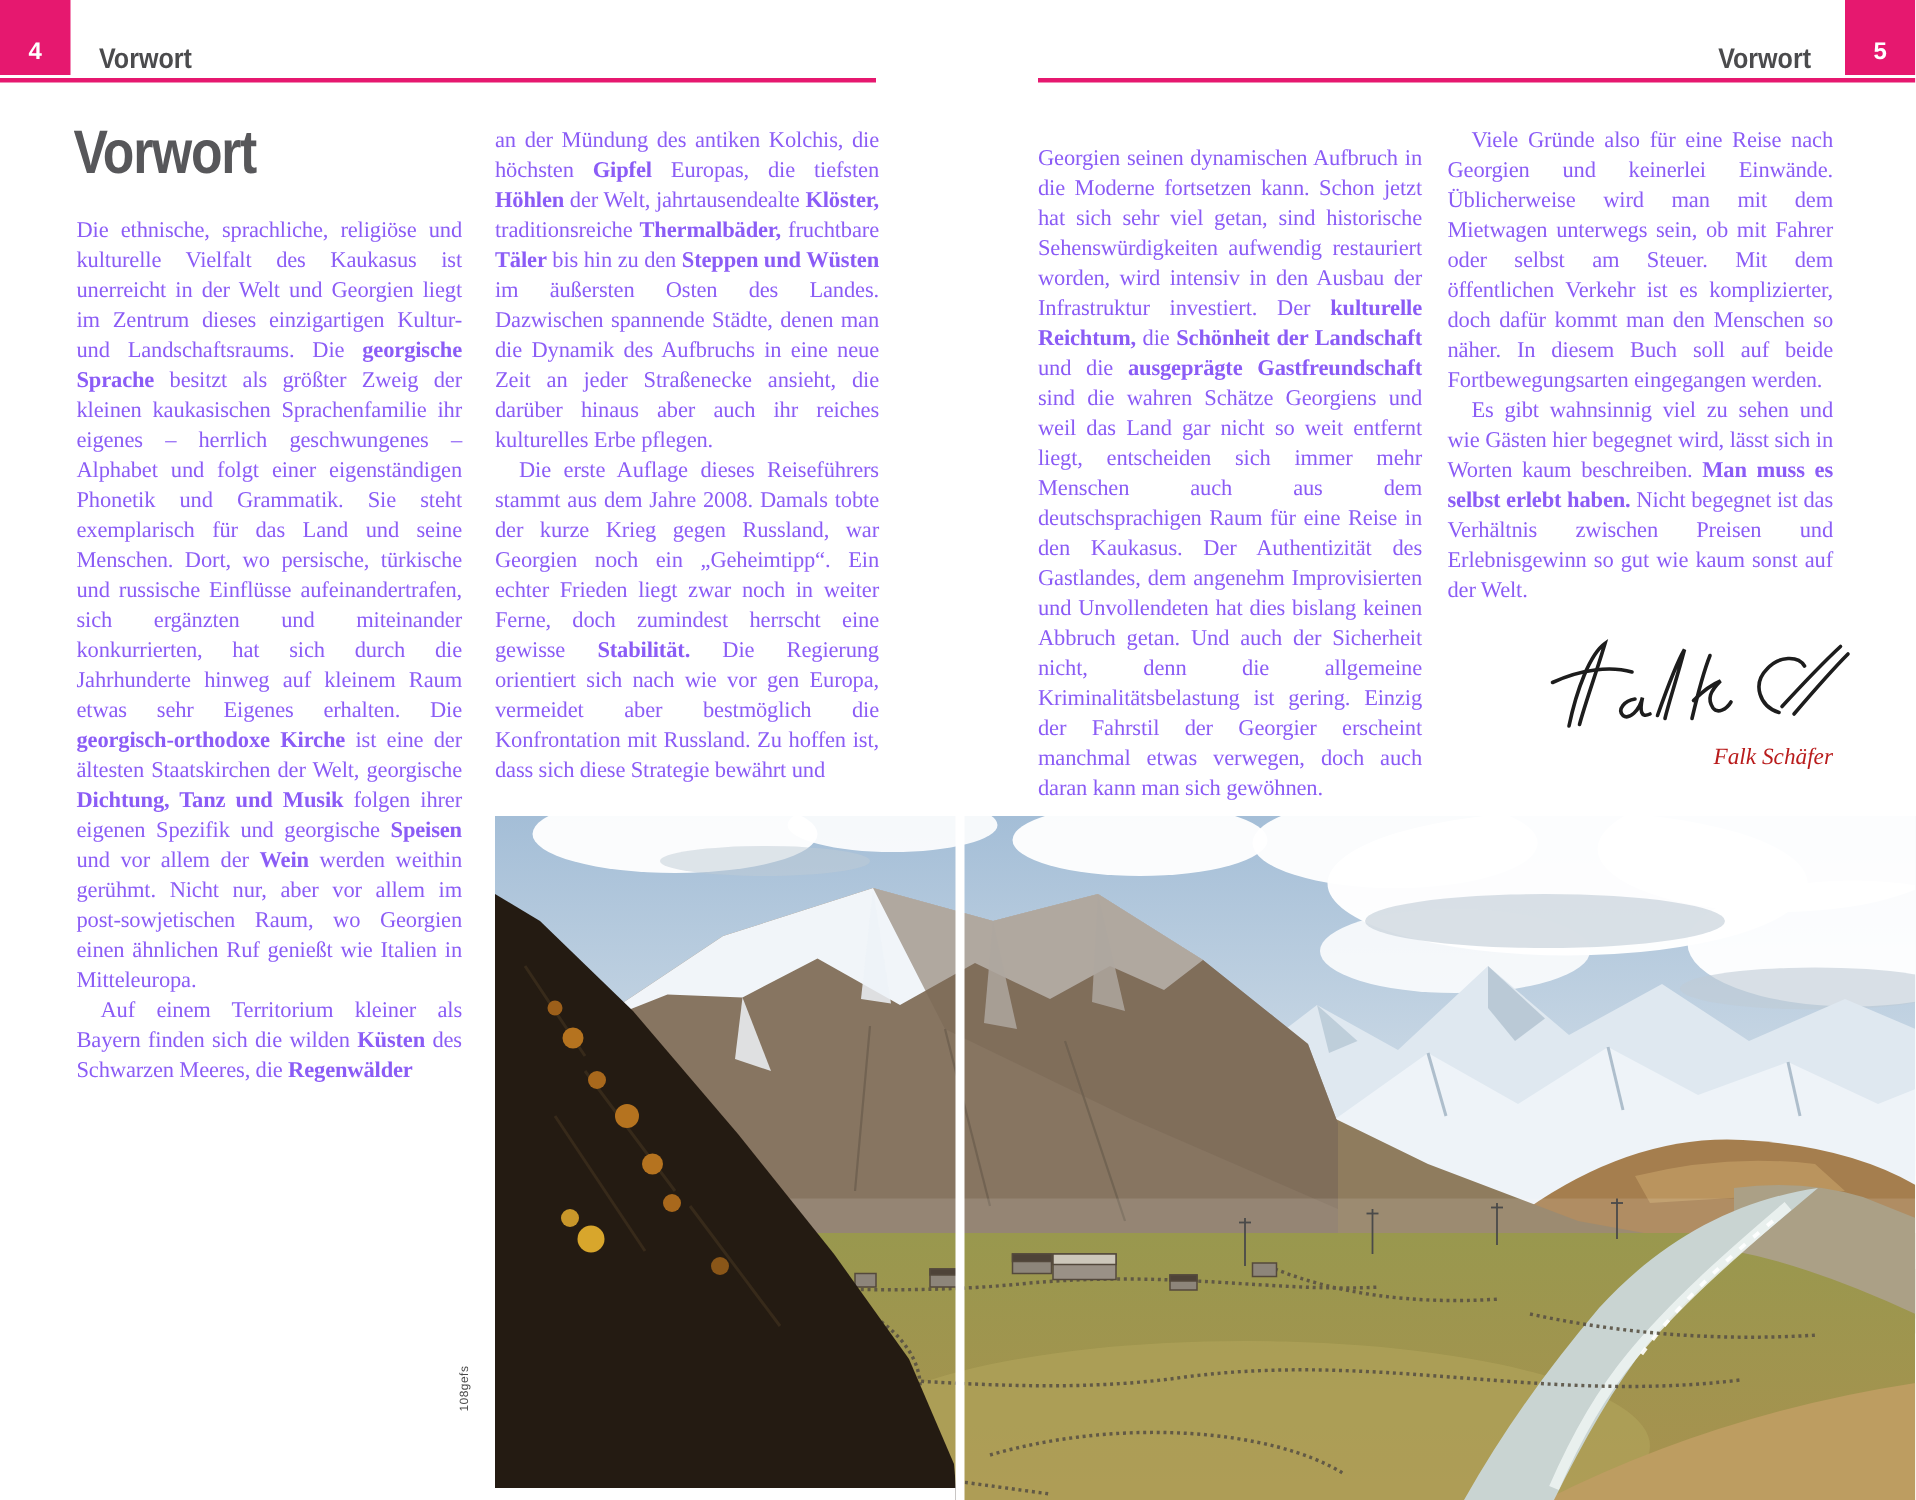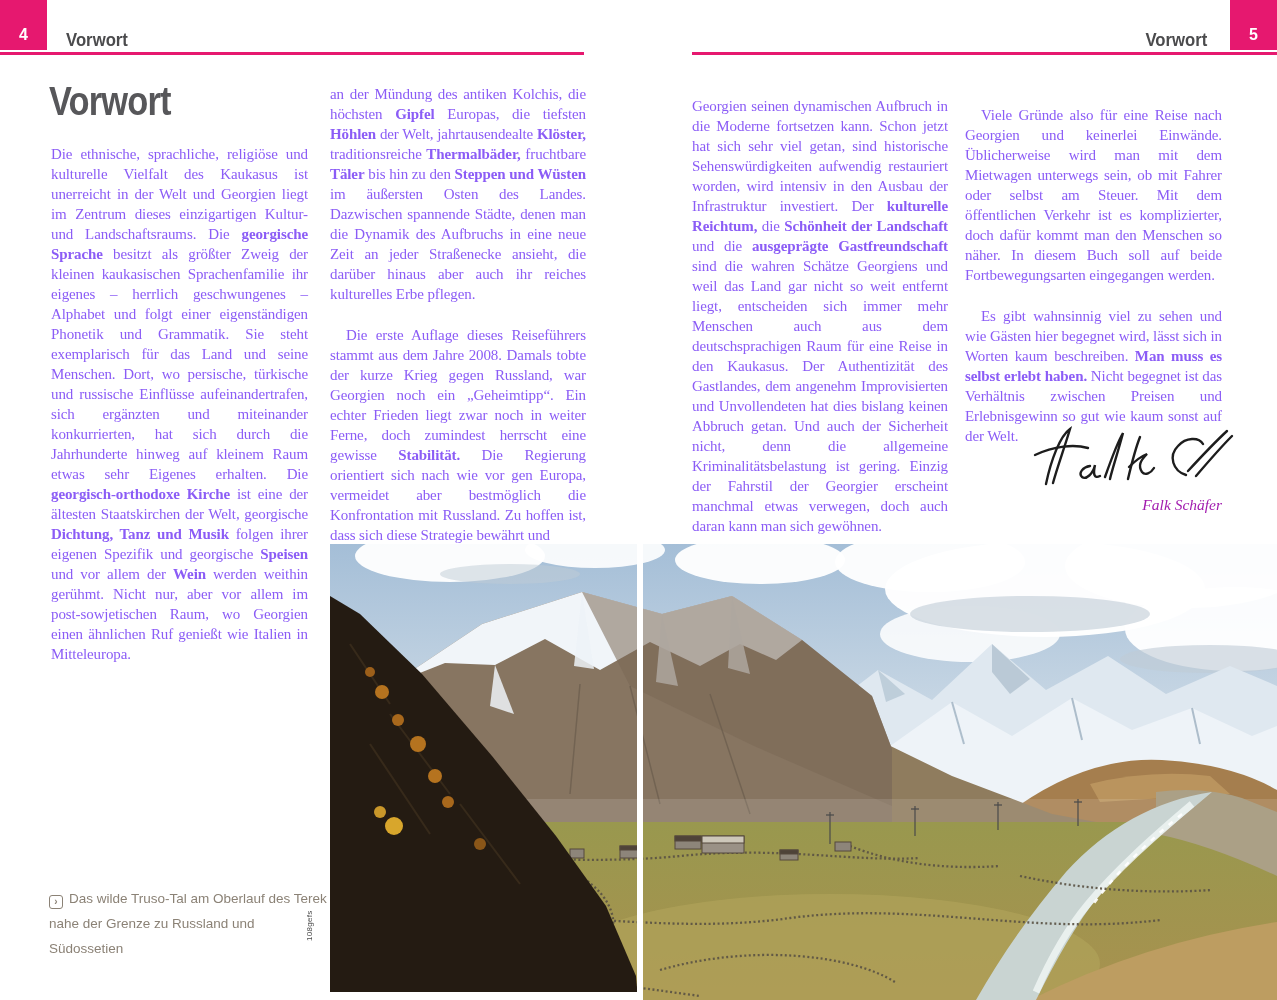--- a/index.html
+++ b/index.html
@@ -36,27 +36,27 @@
   }
   
   .col {
     position:absolute; text-align:justify; color:#8b5cf6; font-size:15px;
     line-height:20px; letter-spacing:-0.1px; hyphens:auto;
   }
   #col1 { left:51px; top:144px; width:257px; }
   #col2 { left:330px; top:84px; width:256px; }
   #col3 { left:692px; top:96px; width:256px; }
   #col4 { left:965px; top:84px; width:257px; }
-  .col p.indent { text-indent:16px;margin-top:21px; }
+  .col p.indent { text-indent:16px; }
   .col .b { font-weight:bold; }
   
   #signature { position:absolute; left:1028px; top:420px; }
   #signature-name {
     position:absolute; right:55px; top:496px; font-style:italic; font-size:15.5px;
-    color:#a21caf;
+    color:#b91c1c;
   }
   
   #caption {
     position:absolute; left:49px; top:886px; width:282px; color:#8b8276;
     font-family:"Liberation Sans", sans-serif; font-size:13.5px; line-height:25px;
   }
   #caption .cap-icon {
     display:inline-flex; width:14px; height:14px; border:1.3px solid #8b8276;
     border-radius:3px; align-items:center; justify-content:center;
     font-weight:bold; font-size:10px; margin-right:6px; vertical-align:-2px;
@@ -92,20 +92,21 @@
   <div class="runhead runhead-right">Vorwort</div>
   <div class="tab tab-right">
     <span>5</span>
   </div>
   <div class="rule rule-right"></div>
 
   <h1 id="page-title">Vorwort</h1>
 
   <div class="col" id="col1">
     <p><span>Die ethnische, sprachliche, religiöse und kulturelle Vielfalt des Kaukasus ist unerreicht in der Welt und Georgien liegt im Zentrum dieses einzigartigen Kultur- und Landschaftsraums. Die </span><span class="b">georgische Sprache</span><span> besitzt als größter Zweig der kleinen kaukasischen Sprachenfamilie ihr eigenes – herrlich geschwungenes – Alphabet und folgt einer eigenständigen Phonetik und Grammatik. Sie steht exemplarisch für das Land und seine Menschen. Dort, wo persische, türkische und russische Einflüsse aufeinandertrafen, sich ergänzten und miteinander konkurrierten, hat sich durch die Jahrhunderte hinweg auf kleinem Raum etwas sehr Eigenes erhalten. Die </span><span class="b">georgisch-orthodoxe Kirche</span><span> ist eine der ältesten Staatskirchen der Welt, georgische </span><span class="b">Dichtung, Tanz und Musik</span><span> folgen ihrer eigenen Spezifik und georgische </span><span class="b">Speisen</span><span> und vor allem der </span><span class="b">Wein</span><span> werden weithin gerühmt. Nicht nur, aber vor allem im post-sowjetischen Raum, wo Georgien einen ähnlichen Ruf genießt wie Italien in Mitteleuropa.</span></p>
+    <p class="indent"><span>Auf einem Territorium kleiner als Bayern finden sich die wilden </span><span class="b">Küsten</span><span> des Schwarzen Meeres, die </span><span class="b">Regenwälder</span></p>
   </div>
 
   <div class="col" id="col2">
     <p><span>an der Mündung des antiken Kolchis, die höchsten </span><span class="b">Gipfel</span><span> Europas, die tiefsten </span><span class="b">Höhlen</span><span> der Welt, jahrtausendealte </span><span class="b">Klöster,</span><span> traditionsreiche </span><span class="b">Thermalbäder,</span><span> fruchtbare </span><span class="b">Täler</span><span> bis hin zu den </span><span class="b">Steppen und Wüsten</span><span> im äußersten Osten des Landes. Dazwischen spannende Städte, denen man die Dynamik des Aufbruchs in eine neue Zeit an jeder Straßenecke ansieht, die darüber hinaus aber auch ihr reiches kulturelles Erbe pflegen.</span></p>
     <p class="indent"><span>Die erste Auflage dieses Reiseführers stammt aus dem Jahre 2008. Damals tobte der kurze Krieg gegen Russland, war Georgien noch ein „Geheimtipp“. Ein echter Frieden liegt zwar noch in weiter Ferne, doch zumindest herrscht eine gewisse </span><span class="b">Stabilität.</span><span> Die Regierung orientiert sich nach wie vor gen Europa, vermeidet aber bestmöglich die Konfrontation mit Russland. Zu hoffen ist, dass sich diese Strategie bewährt und</span></p>
   </div>
 
   <div class="col" id="col3">
     <p><span>Georgien seinen dynamischen Aufbruch in die Moderne fortsetzen kann. Schon jetzt hat sich sehr viel getan, sind historische Sehenswürdigkeiten aufwendig restauriert worden, wird intensiv in den Ausbau der Infrastruktur investiert. Der </span><span class="b">kulturelle Reichtum,</span><span> die </span><span class="b">Schönheit der Landschaft</span><span> und die </span><span class="b">ausgeprägte Gastfreundschaft</span><span> sind die wahren Schätze Georgiens und weil das Land gar nicht so weit entfernt liegt, entscheiden sich immer mehr Menschen auch aus dem deutschsprachigen Raum für eine Reise in den Kaukasus. Der Authentizität des Gastlandes, dem angenehm Improvisierten und Unvollendeten hat dies bislang keinen Abbruch getan. Und auch der Sicherheit nicht, denn die allgemeine Kriminalitätsbelastung ist gering. Einzig der Fahrstil der Georgier erscheint manchmal etwas verwegen, doch auch daran kann man sich gewöhnen.</span></p>
   </div>
@@ -125,23 +126,20 @@
         <path d="M100,59 C104,42 108,27 112,17"></path>
         <path d="M101,47 C108,40 114,36 119,34 C112,41 110,46 114,52 C117,56 123,53 126,48"></path>
         <path d="M158,55 C145,51 140,36 150,26 C158,17 171,17 175,24"></path>
         <path d="M160,51 C172,38 186,23 199,11"></path>
         <path d="M168,56 C180,42 193,27 204,16"></path>
       </g>
     </svg>
   </div>
   <div id="signature-name">Falk Schäfer</div>
 
-  <div id="caption">
-    <span class="cap-icon">›</span><span>Das wilde Truso-Tal am Oberlauf des Terek nahe der Grenze zu Russland und Südossetien</span>
-  </div>
 
   <div id="photo-credit">108gefs</div>
 
   <div id="photo">
     <svg viewBox="0 0 947 456" preserveAspectRatio="none">
       <defs>
         <linearGradient id="sky" x1="0" y1="0" x2="0" y2="1">
           <stop offset="0" stop-color="#a4bed7"></stop>
           <stop offset="1" stop-color="#d8e2ea"></stop>
         </linearGradient>

